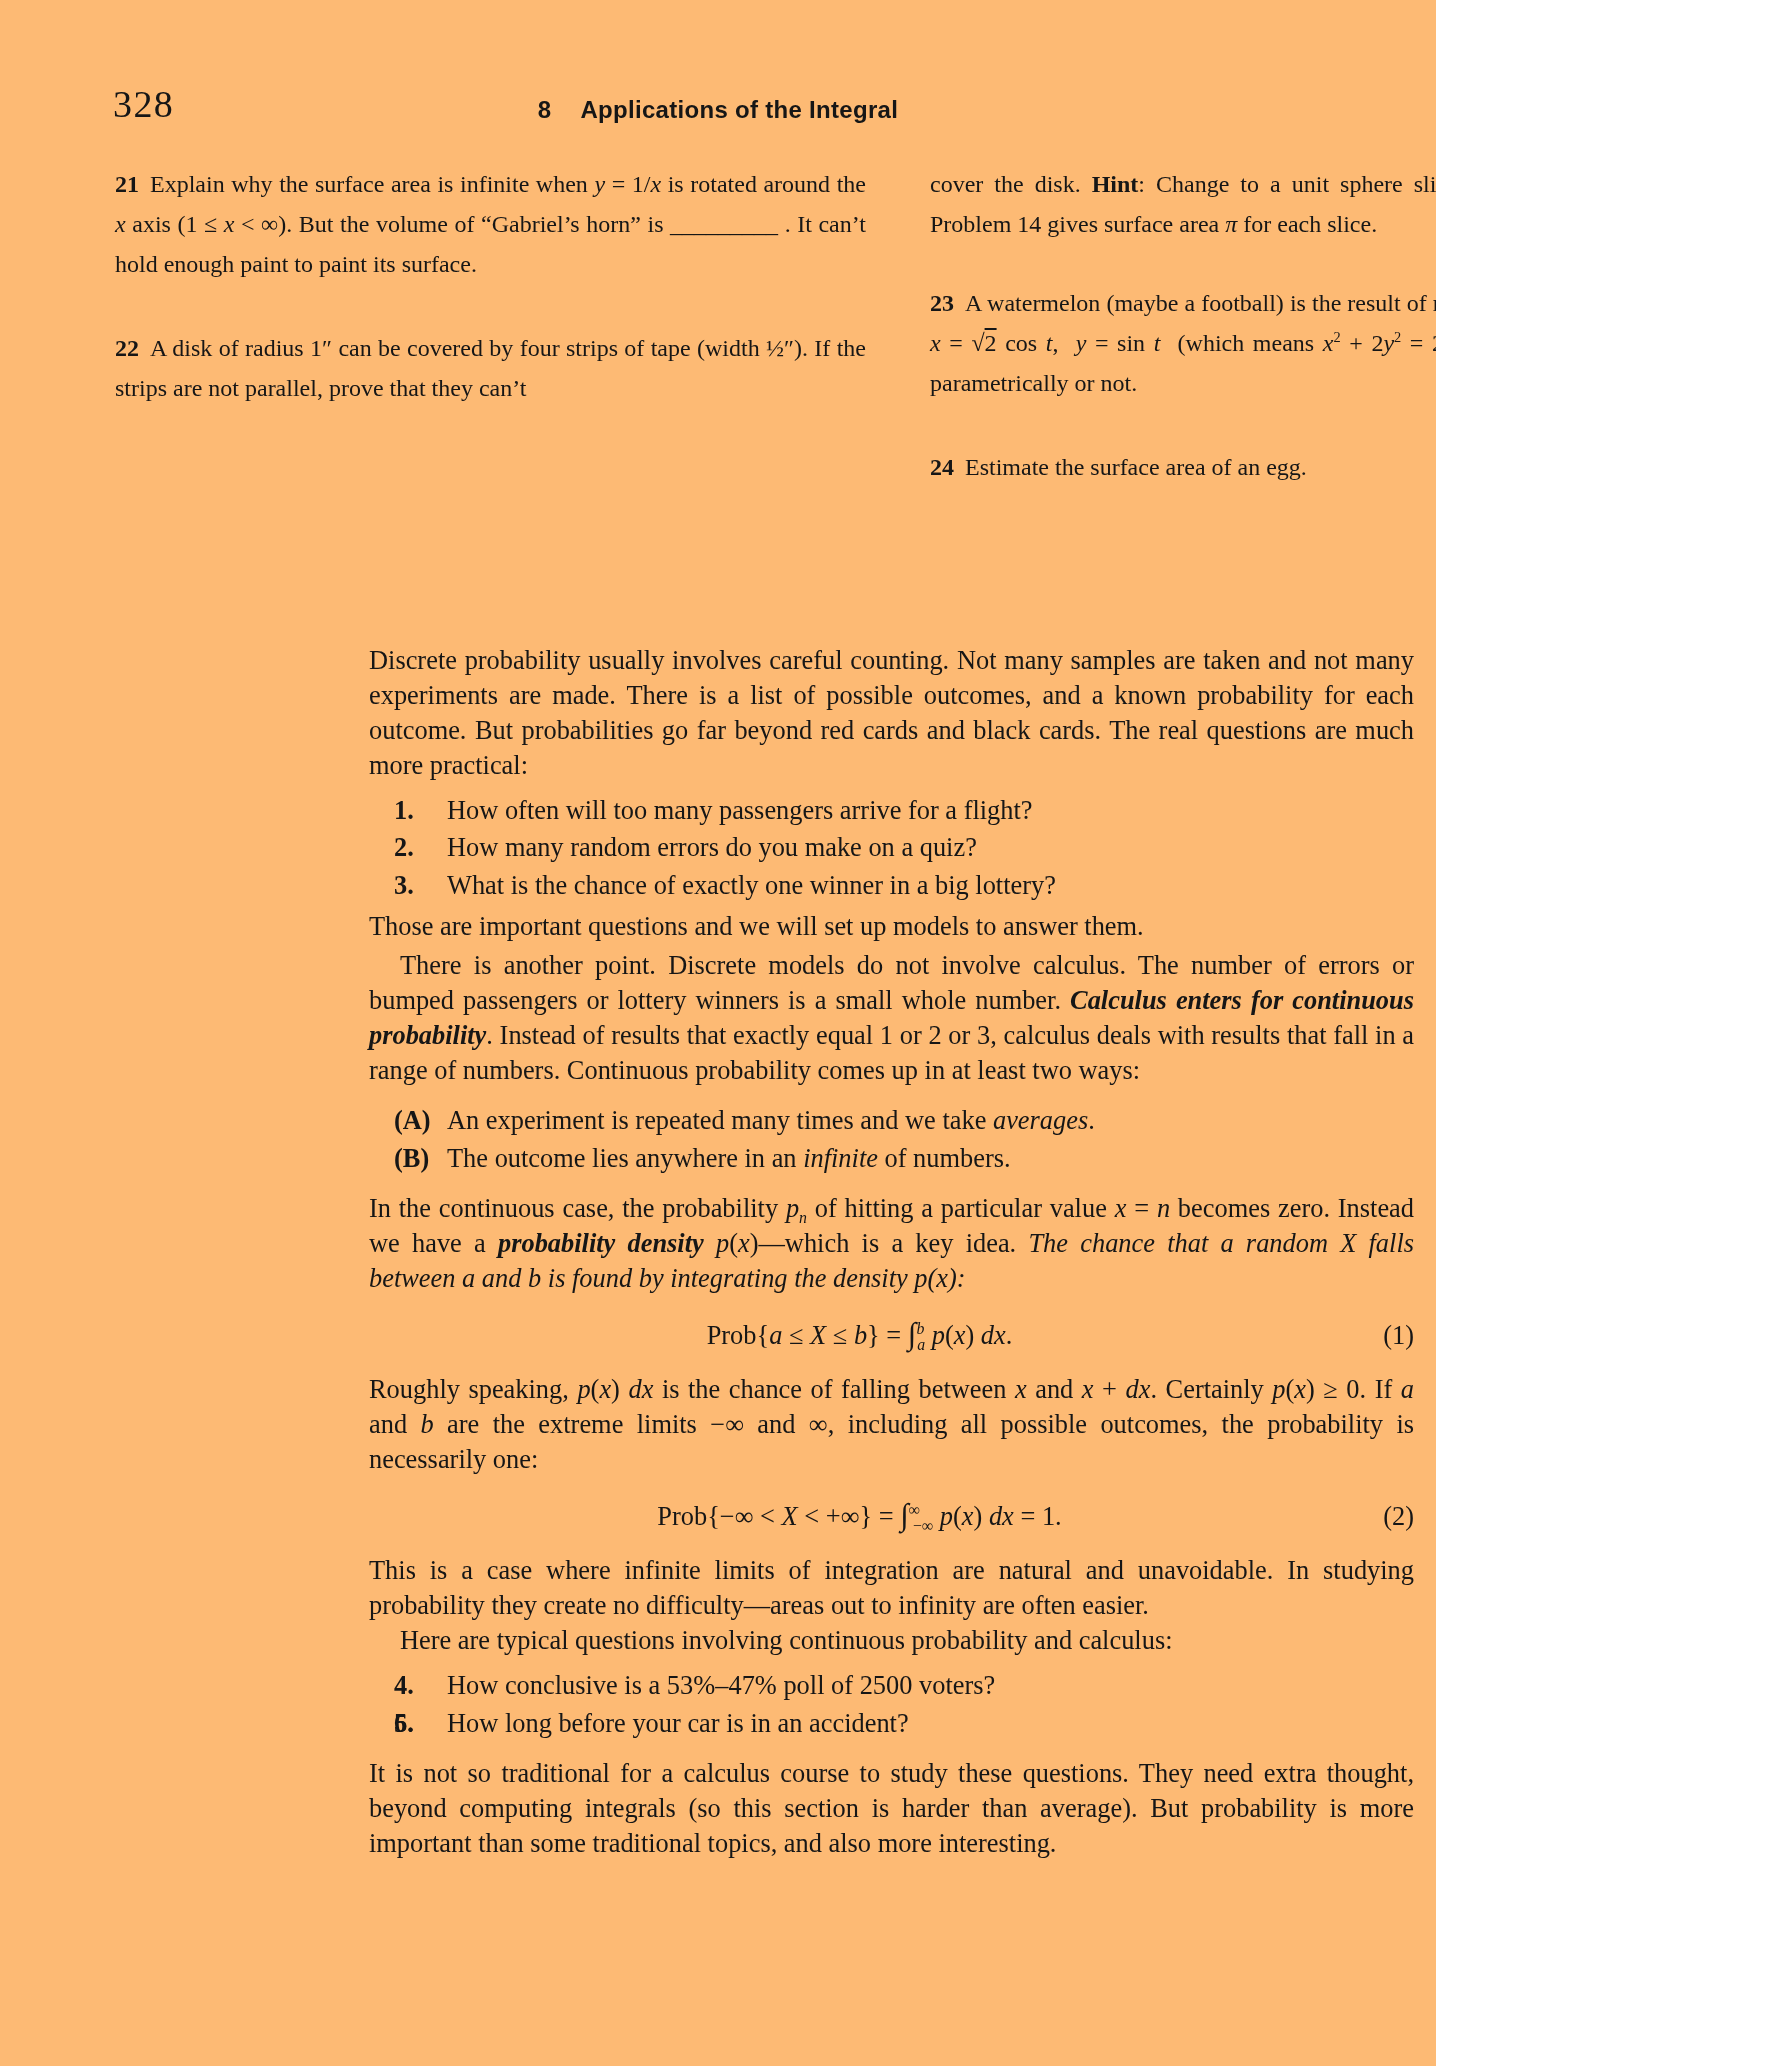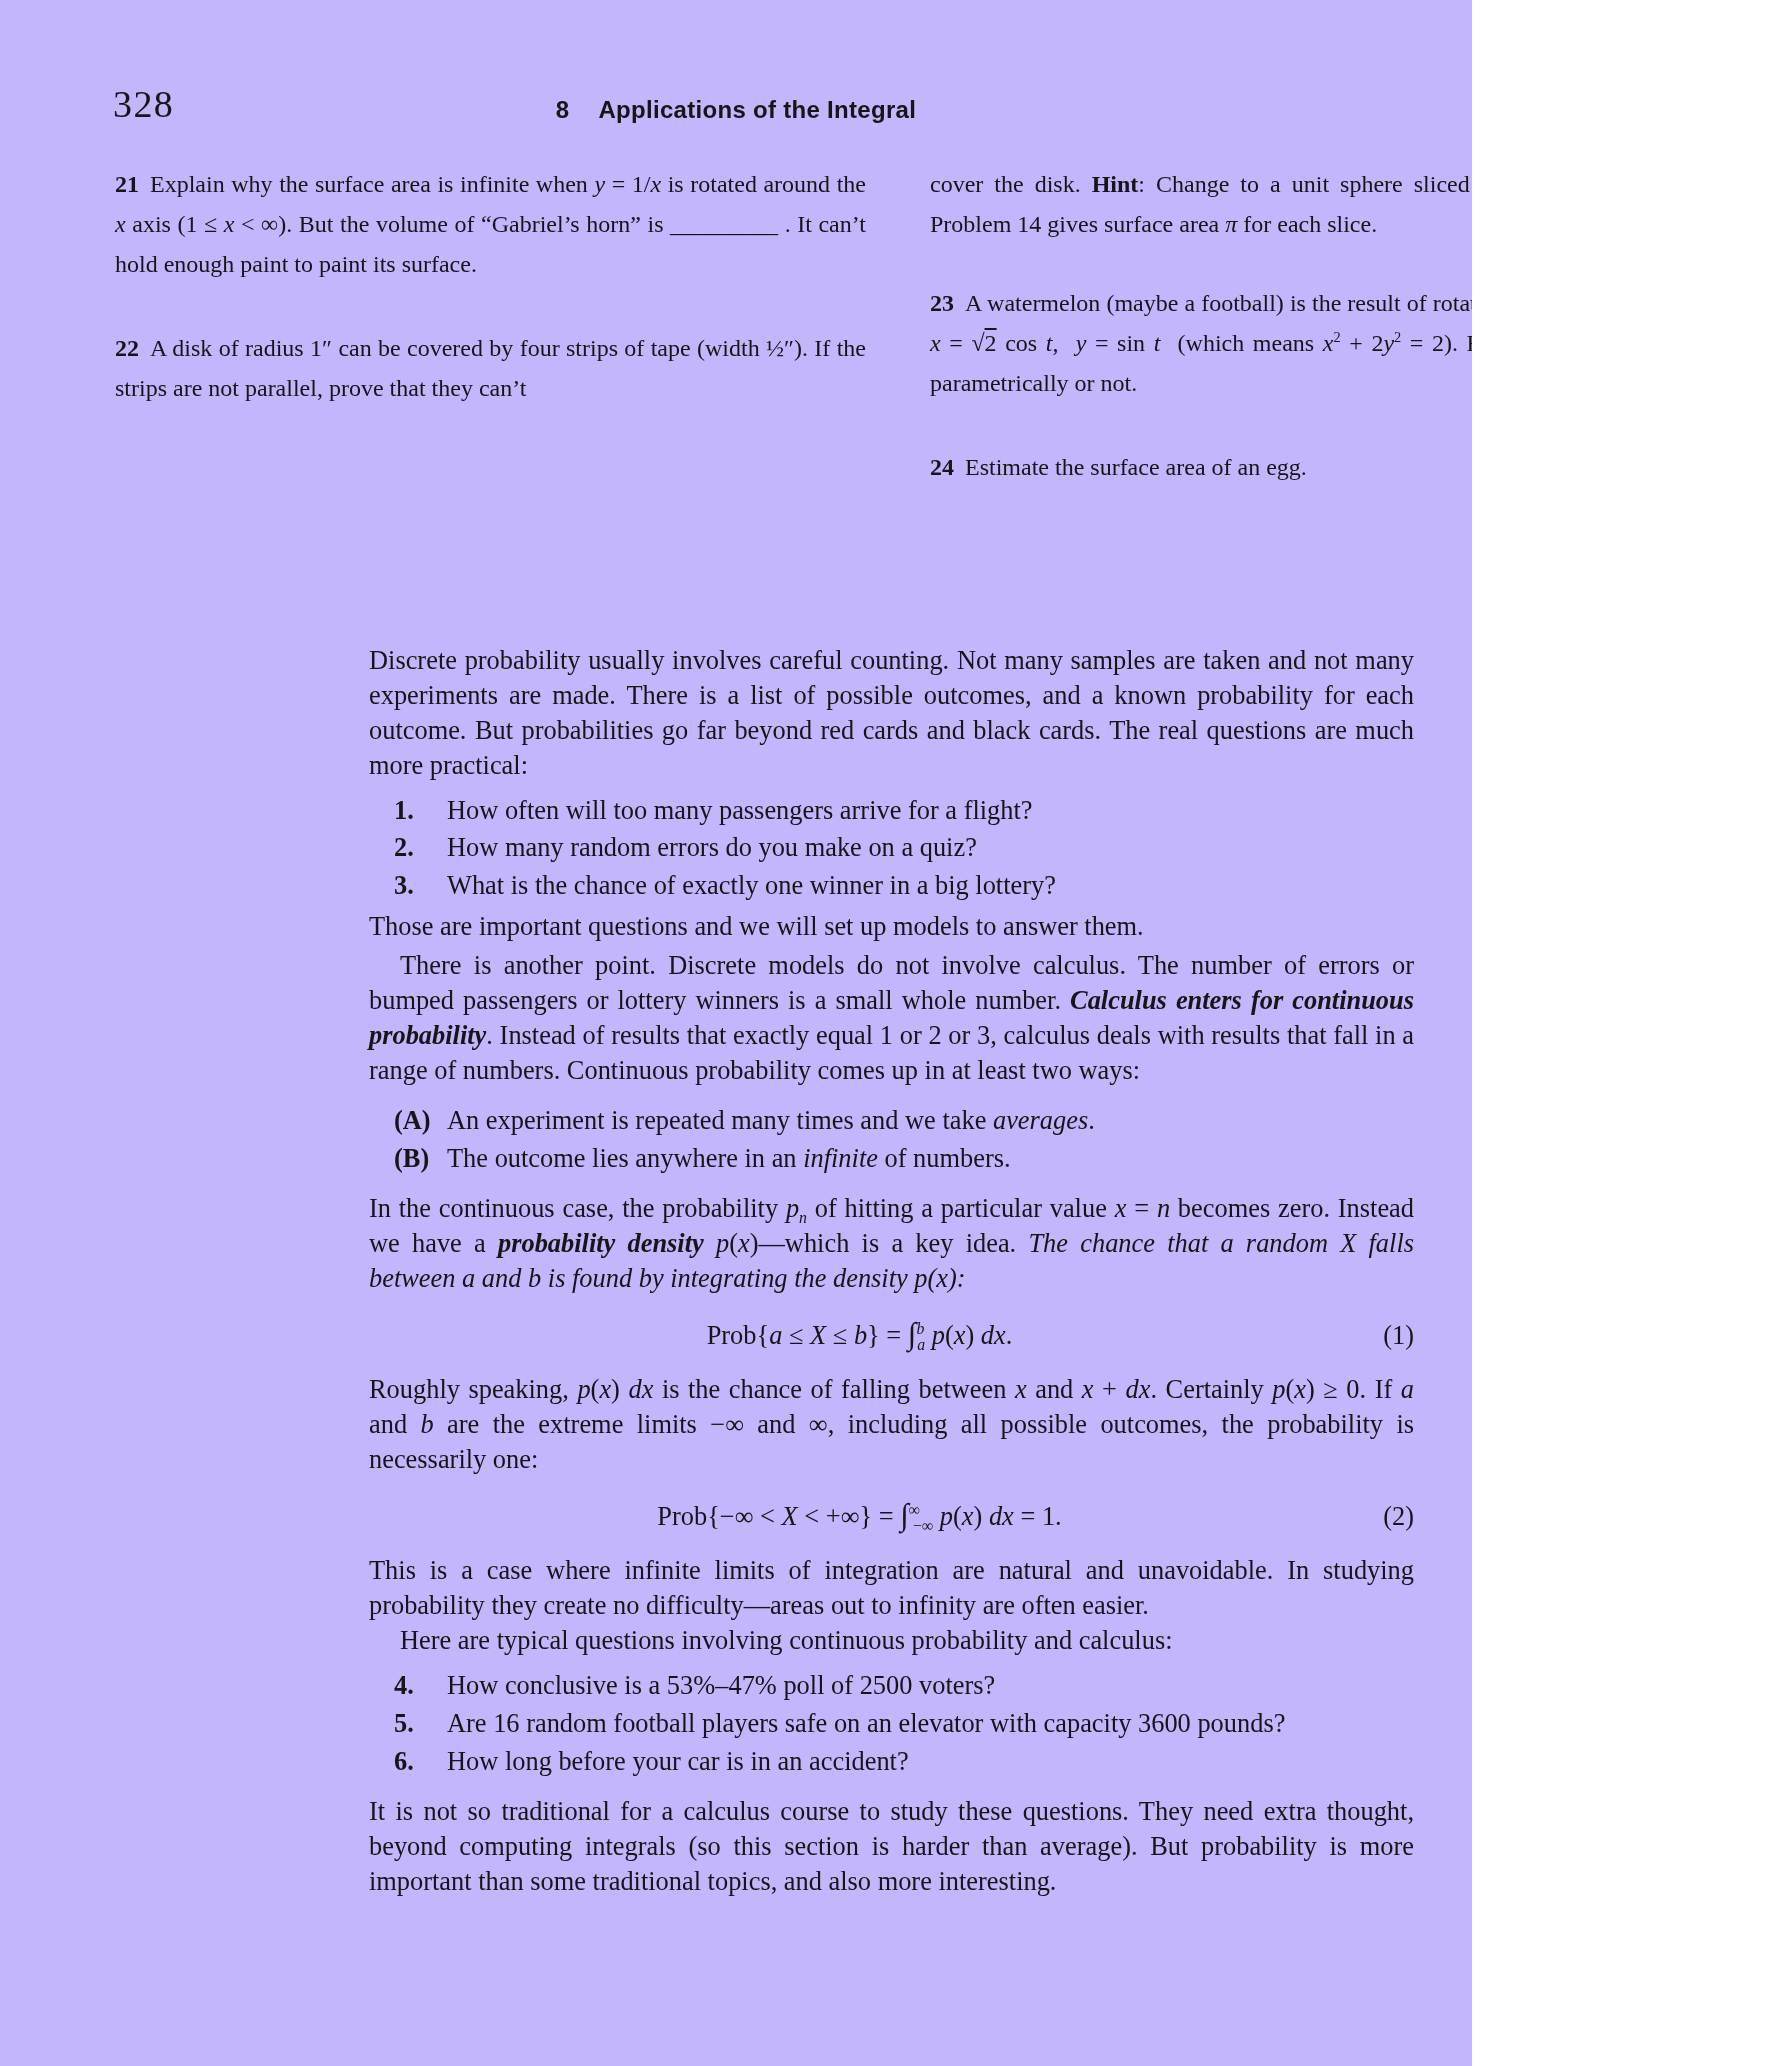--- a/index.html
+++ b/index.html
@@ -1,24 +1,23 @@
 <!DOCTYPE html>
 <html style="font-size:11px"><head>
 <meta charset="utf-8">
 <style>
   html,body{margin:0;padding:0;background:#ffffff;}
   .page{
     position:relative;
     width:1436px;
     height:2066px;
-    background:#c4b5fd;
+    background:#fdba74;
     color:#161616;
     font-family:"Liberation Serif",serif;
     overflow:hidden;
-    padding-left:36px;
   }
   
   .pagenum{
     position:absolute;left:113px;top:82px;
     font-size:38px;font-weight:normal;letter-spacing:1.4px;
   }
   .runhead{
     position:absolute;left:0;top:96px;width:100%;
     text-align:center;
     font-family:"Liberation Sans",sans-serif;
@@ -132,21 +131,21 @@
     <div class="eq">
       <span class="eqbody"><span class="run">Prob{−∞ &lt; </span><span class="run i">X</span><span class="run"> &lt; +∞} = </span><span class="run int">∫</span><span class="run sup">∞</span><span class="run sub pull">−∞</span><span class="run"> </span><span class="run i">p</span><span class="run">(</span><span class="run i">x</span><span class="run">) </span><span class="run i">dx</span><span class="run"> = 1.</span></span>
       <span class="eqnum">(2)</span>
     </div>
 
     <p><span class="run">This is a case where infinite limits of integration are natural and unavoidable. In studying probability they create no difficulty—areas out to infinity are often easier.</span></p>
     <p class="ind"><span class="run">Here are typical questions involving continuous probability and calculus:</span></p>
 
     <div class="list">
       <div class="li"><span class="num">4.</span><span><span class="run">How conclusive is a 53%–47% poll of 2500 voters?</span></span></div>
-      <div class="li"><span class="num">5.</span><span><span class="run">Are 16 random football players safe on an elevator with capacity 3600 pounds?</span></span></div>
+      <div class="li"><span class="num">5.</span></div>
       <div class="li"><span class="num">6.</span><span><span class="run">How long before your car is in an accident?</span></span></div>
     </div>
 
     <p class="sp"><span class="run">It is not so traditional for a calculus course to study these questions. They need extra thought, beyond computing integrals (so this section is harder than average). But probability is more important than some traditional topics, and also more interesting.</span></p>
 
   </div>
 </div>
 
 
 </body></html>

